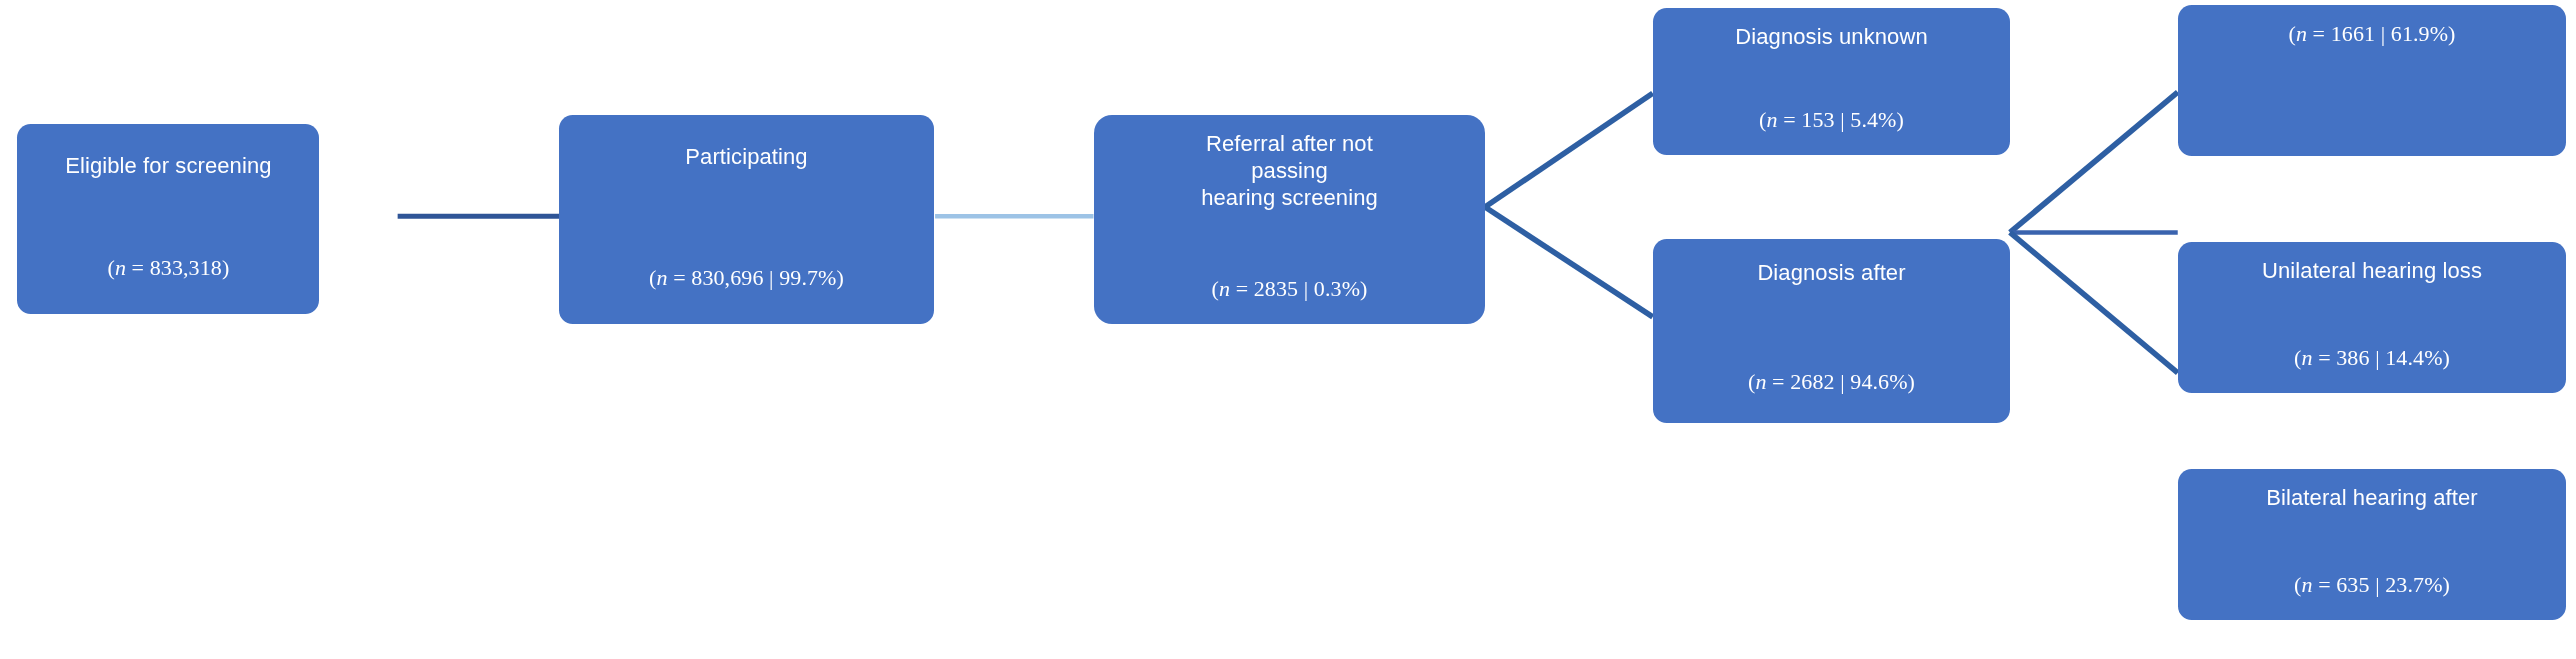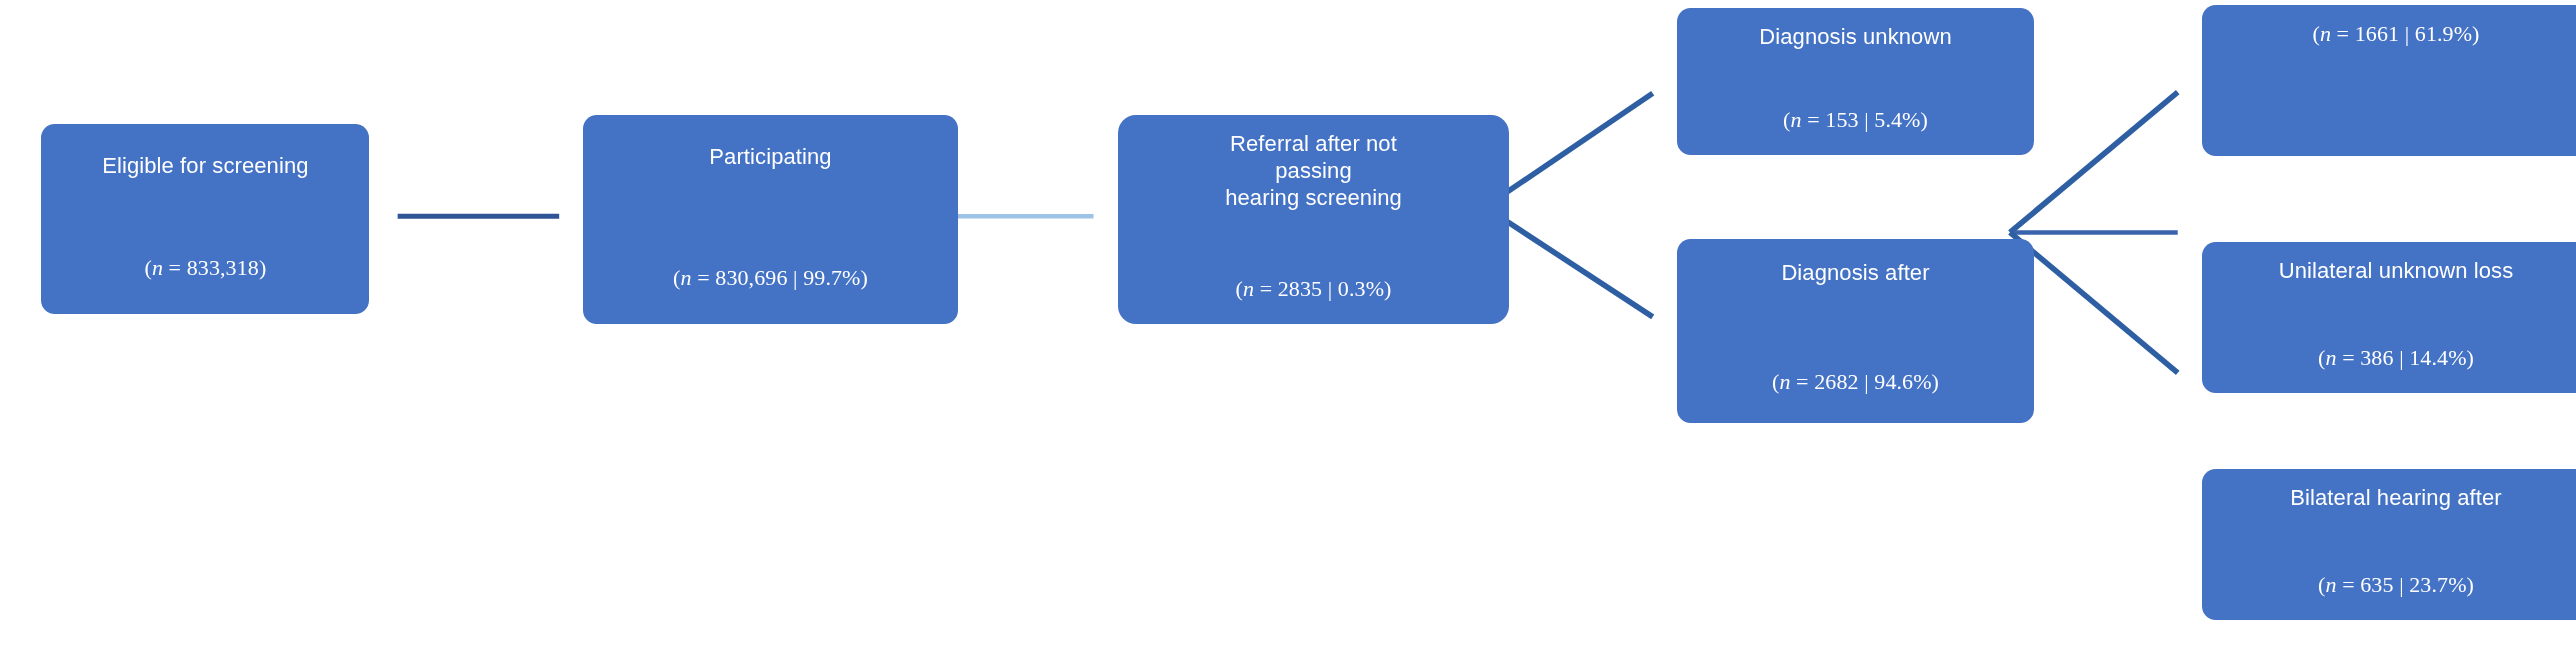--- a/index.html
+++ b/index.html
@@ -32,41 +32,40 @@
     color: #ffffff;
     display: flex;
     flex-direction: column;
     align-items: center;
     justify-content: space-between;
     text-align: center;
     padding: 16px 11.2px 18.6px 11.2px;
     font-size: 22px;
     line-height: 1.22;
     letter-spacing: 0.1px;
-    margin-left: 24px;
   }
   .node .title {
     white-space: pre-line;
     font-weight: 400;
   }
   .node .stat {
     font-weight: 400;
     white-space: nowrap;
     font-family: Liberation Serif, serif;
   }
   .node .stat .var {
     font-style: italic;
   }
   
   .node.pad-lg { padding-top: 29px; padding-bottom: 32px; }
   .node.pad-md { padding-top: 21px; padding-bottom: 27px; }
   .node.pad-sm { padding-top: 16px; padding-bottom: 21px; }
 
   
-  #node-eligible          { left: 17.4px;   top: 124px; width: 328px; height: 190px; }
+  #node-eligible          { left: 17.4px;   top: 124px; width: 302px; height: 190px; }
   #node-participating     { left: 559px;  top: 115px; width: 375px; height: 209px; }
   #node-referral          { left: 1094px; top: 115px; width: 391px; height: 209px; border-radius: 18px; }
   #node-diagnosis-unknown { left: 1653px; top: 7.5px;  width: 357px; height: 147px; }
   #node-diagnosis-known   { left: 1653px; top: 239px; width: 357px; height: 184px; }
   #node-normal-hearing    { left: 2178px; top: 5px;   width: 388px; height: 151px; }
   #node-unilateral        { left: 2178px; top: 242px; width: 388px; height: 151px; }
   #node-bilateral         { left: 2178px; top: 469px; width: 388px; height: 151px; }
 </style>
 </head>
 <body>
@@ -112,21 +111,21 @@
   <div class="node pad-md" id="node-diagnosis-known">
     <div class="title">Diagnosis after</div>
     <div class="stat">(<span class="var">n</span> = 2682 | 94.6%)</div>
   </div>
 
   <div class="node pad-sm" id="node-normal-hearing">
     <div class="stat">(<span class="var">n</span> = 1661 | 61.9%)</div>
   </div>
 
   <div class="node pad-sm" id="node-unilateral">
-    <div class="title">Unilateral unknown loss</div>
+    <div class="title">Unilateral hearing loss</div>
     <div class="stat">(<span class="var">n</span> = 386 | 14.4%)</div>
   </div>
 
   <div class="node pad-sm" id="node-bilateral">
     <div class="title">Bilateral hearing after</div>
     <div class="stat">(<span class="var">n</span> = 635 | 23.7%)</div>
   </div>
 
 </div>
 

